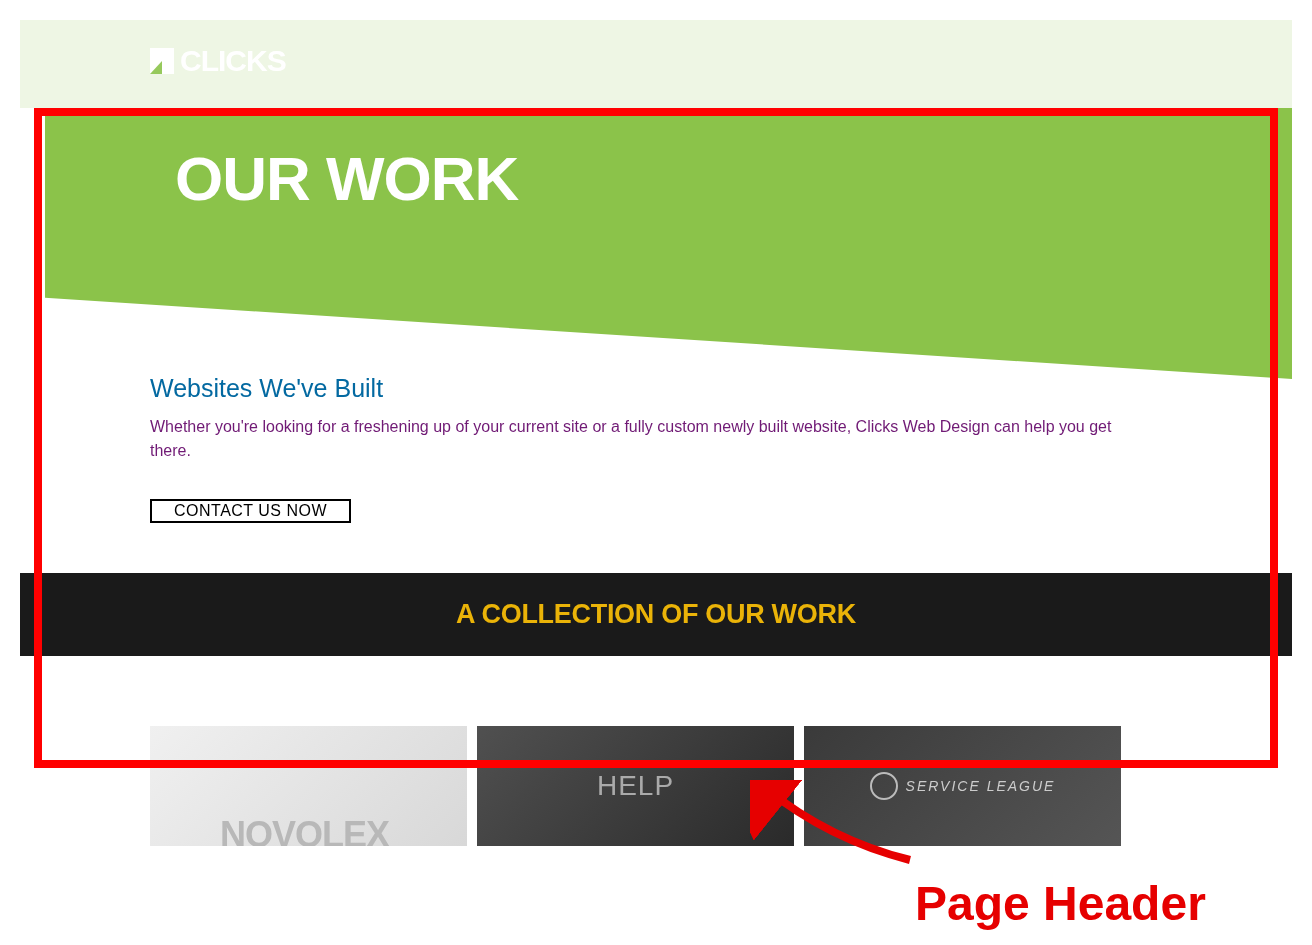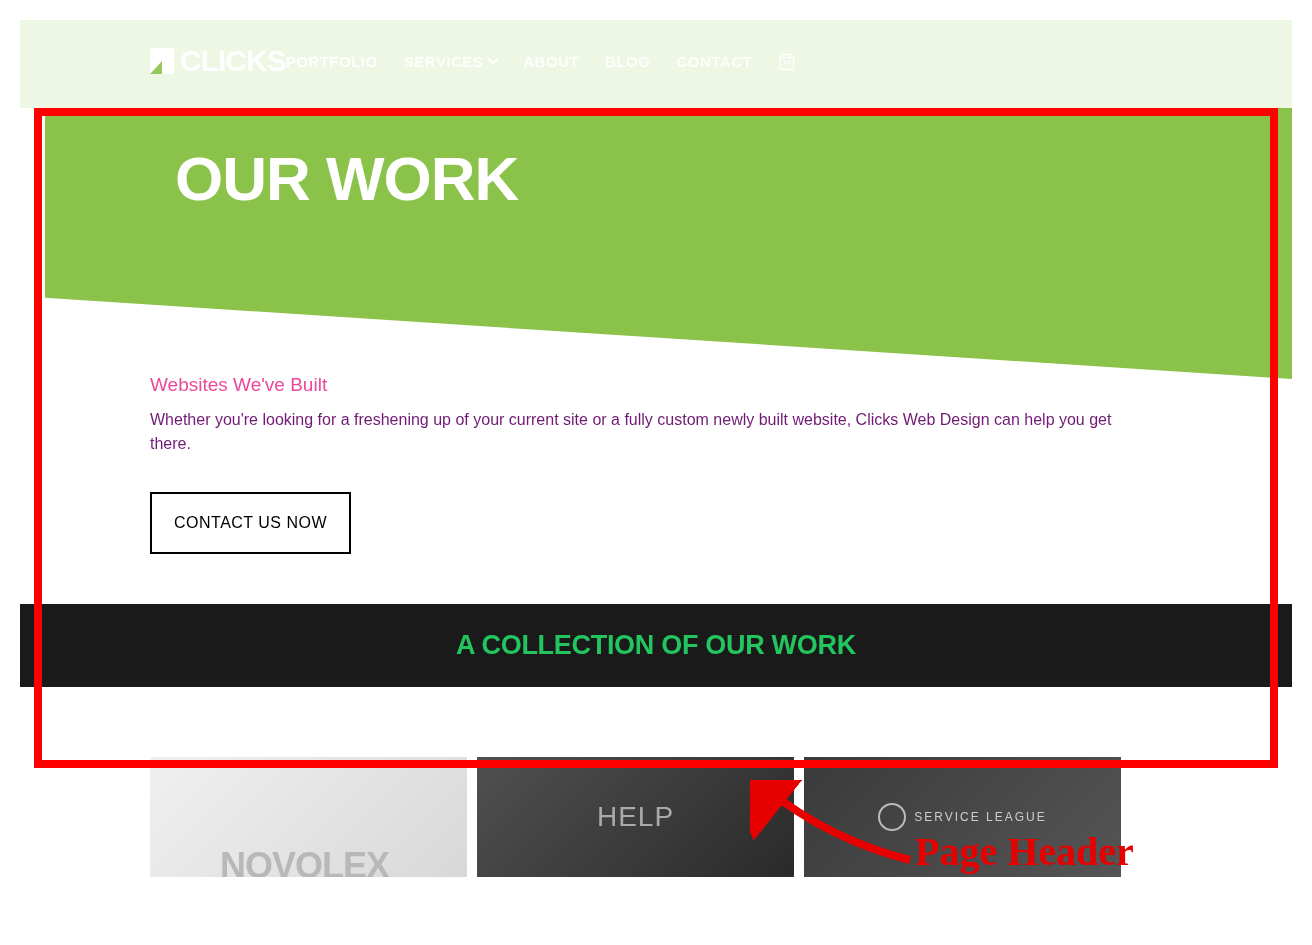--- a/index.html
+++ b/index.html
@@ -126,51 +126,51 @@
       font-size: 17px;
       line-height: 1.5;
       max-width: 960px;
     }
     .intro {
       padding: 50px 130px 50px 130px;
       margin-top: -55px;
       background: #fff;
     }
     .intro-sub {
-      font-size: 19px;
-      color: #ec4899;
+      font-size: 25px;
+      color: #0369a1;
       margin-bottom: 12px;
     }
     .intro-heading {
       font-size: 27px;
       font-weight: 800;
       margin-bottom: 18px;
       letter-spacing: -0.3px;
       font-family: "Arial Black", Arial, sans-serif;
     }
     .intro-body {
       font-size: 16px;
       color: #701a75;
       line-height: 1.5;
       margin-bottom: 36px;
       max-width: 970px;
     }
     .cta-button {
       display: inline-block;
       border: 2px solid #000;
-      padding: 20px 22px;
+      padding: 1px 22px;
       font-size: 16px;
       font-weight: 500;
       letter-spacing: 0.5px;
       cursor: pointer;
       font-family: Arial, sans-serif;
     }
     .collection-header {
       background: #1a1a1a;
-      color: #22c55e;
+      color: #eab308;
       text-align: center;
       padding: 26px 0;
       font-size: 27px;
       font-weight: 800;
       letter-spacing: -0.3px;
       font-family: "Arial Black", Arial, sans-serif;
     }
     .portfolio-grid {
       display: flex;
       gap: 10px;
@@ -208,89 +208,62 @@
       letter-spacing: -1px;
     }
     .item2-text {
       color: #aaa;
       font-size: 28px;
       font-weight: 300;
       letter-spacing: 1px;
     }
     .item3-text {
       color: #ccc;
-      font-size: 12px;
+      font-size: 14px;
       letter-spacing: 2px;
       text-align: left;
+      font-style: italic;
     }
     .item3-circle {
       width: 28px;
       height: 28px;
       border: 2px solid #bbb;
       border-radius: 50%;
       margin-right: 8px;
       display: inline-block;
       vertical-align: middle;
     }
     .annotation-arrow {
       position: absolute;
       top: 760px;
       left: 730px;
       z-index: 20;
     }
     .annotation-text {
       position: absolute;
-      top: 808px;
+      top: 856px;
       left: 895px;
       color: #e60000;
-      font-size: 40px;
+      font-size: 48px;
       font-weight: 700;
       z-index: 20;
-      font-family: Liberation Serif, serif;
     }
   </style>
 </head>
 <body>
 
 <div class="page-container">
   <div class="inner-frame">
     <div class="red-border"></div>
 
     <header class="header">
       <div class="logo-area">
         <div class="logo-mark"></div>
         <div class="logo-text">CLICKS</div>
       </div>
-      <nav class="nav">
-        <a class="nav-item active">
-          <span>PORTFOLIO</span>
-        </a>
-        <a class="nav-item">
-          <span>SERVICES</span>
-          <span class="chevron-down"></span>
-        </a>
-        <a class="nav-item">
-          <span>ABOUT</span>
-        </a>
-        <a class="nav-item">
-          <span>BLOG</span>
-        </a>
-        <a class="nav-item">
-          <span>CONTACT</span>
-        </a>
-        <a class="nav-item">
-          <span class="cart-icon">
-            <svg viewBox="0 0 24 24">
-                <path d="M6 2L3 6v14a2 2 0 002 2h14a2 2 0 002-2V6l-3-4z"></path>
-                <line x1="3" y1="6" x2="21" y2="6"></line>
-                <path d="M16 10a4 4 0 01-8 0"></path>
-              </svg>
-          </span>
-        </a>
-      </nav>
     </header>
 
     <section class="hero">
       <h1>OUR WORK</h1>
     </section>
 
     <section class="intro">
       <div class="intro-sub">Websites We've Built</div>
       <p class="intro-body">Whether you're looking for a freshening up of your current site or a fully custom newly built website, Clicks Web Design can help you get there.</p>
       <a class="cta-button">CONTACT US NOW</a>

